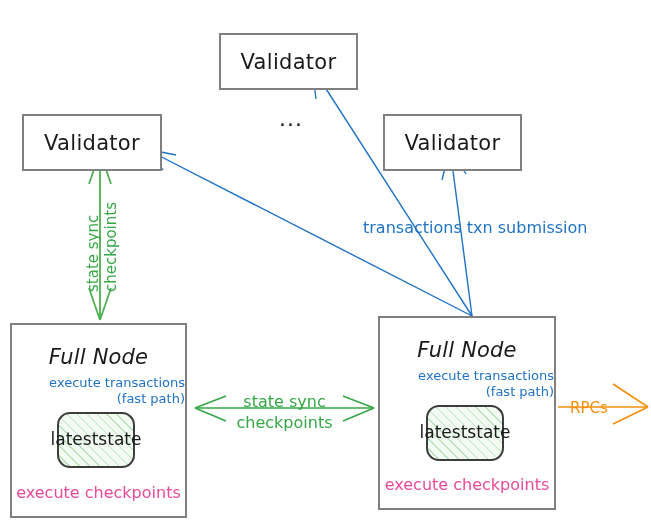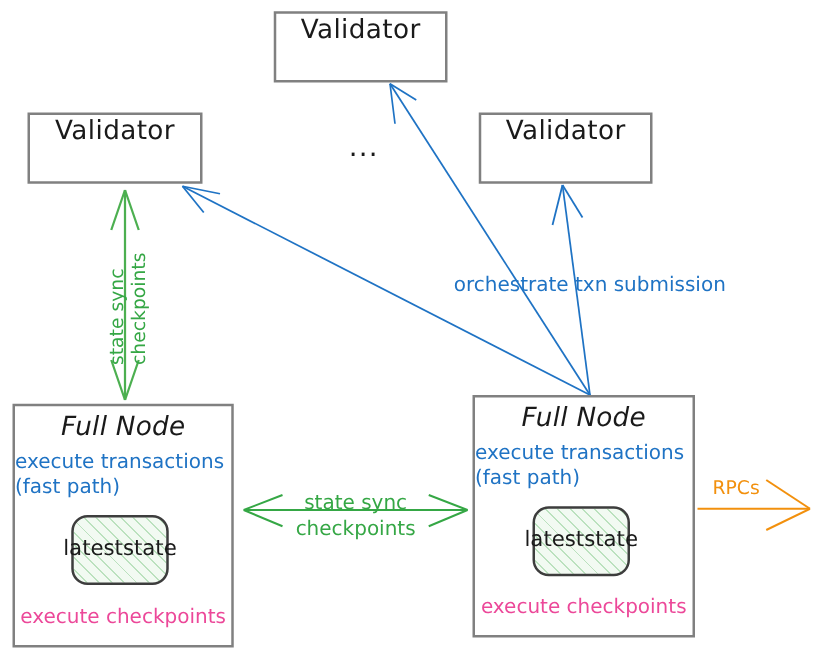--- a/index.html
+++ b/index.html
@@ -25,45 +25,47 @@
     pointer-events: none;
   }
   .node-box {
     position: absolute;
     box-sizing: border-box;
     background: #ffffff;
     border: 2px solid #808080;
   }
   .validator-box {
     display: flex;
+    align-items: center;
     justify-content: center;
+    margin-top: 24px;
   }
   .validator-label {
     font-family: "DejaVu Sans", sans-serif;
     font-size: 21px;
     color: #1a1a1a;
     letter-spacing: 0.3px;
   }
   .fullnode-box {
     display: block;
-    padding-top: 4px;
+    padding-top: 20px;
   }
   .fullnode-title {
     text-align: center;
     font-family: "DejaVu Sans", sans-serif;
     font-size: 21px;
     font-style: italic;
     color: #1a1a1a;
     margin-bottom: 6px;
     letter-spacing: 0.2px;
   }
   .blue-text {
     color: #1f73c4;
-    text-align: left;
-    font-size: 16px;
+    text-align: right;
+    font-size: 13px;
     line-height: 1.25;
     font-family: "DejaVu Sans", sans-serif;
   }
   .green-text {
     color: #ec4899;
     text-align: center;
     font-size: 16px;
     font-family: "DejaVu Sans", sans-serif;
   }
   .state-pill {
@@ -188,21 +190,21 @@
 
   <div class="node-box validator-box" style="left:383px; top:90px; width:139px; height:57px;">
     <span class="validator-label">Validator</span>
   </div>
 
   <div class="dots" style="left:279px; top:106px;">...</div>
 
   <div class="vlabel" style="left:84px; top:292px;">state sync</div>
   <div class="vlabel" style="left:102px; top:292px;">checkpoints</div>
 
-  <div class="float-label orch-label" style="left:363px; top:218px;">orchestrate txn submission</div>
+  <div class="float-label orch-label" style="left:363px; top:218px;">transactions txn submission</div>
 
   <div class="node-box fullnode-box" style="left:10px; top:323px; width:177px; height:195px;">
     <div class="fullnode-title">Full Node</div>
     <div class="blue-text">
       <div>execute transactions</div>
       <div>(fast path)</div>
     </div>
     <div class="state-pill" style="left:45px; top:87px; width:78px; height:56px;">
       <span>latest</span>
       <span>state</span>
@@ -221,15 +223,15 @@
       <span>state</span>
     </div>
     <div class="green-text exec-cp" style="bottom:14px;">execute checkpoints</div>
   </div>
 
   <div class="midsync" style="left:222px; top:392px; width:125px;">
     <div>state sync</div>
     <div>checkpoints</div>
   </div>
 
-  <div class="float-label rpcs-label" style="left:570px; top:381px;text-align:right;">RPCs</div>
+  <div class="float-label rpcs-label" style="left:570px; top:399px;text-align:right;">RPCs</div>
 
 </div>
 
 </body></html>

